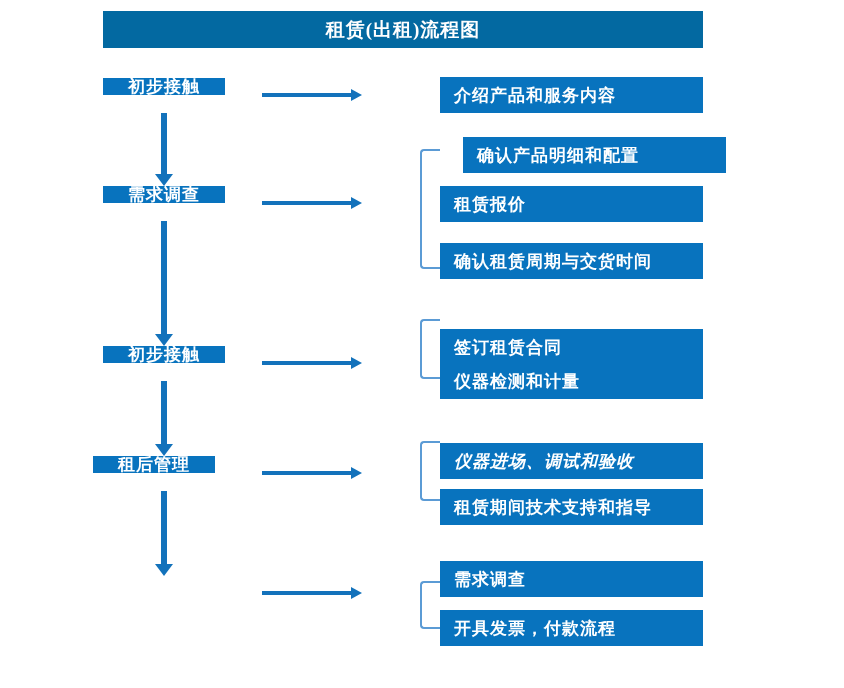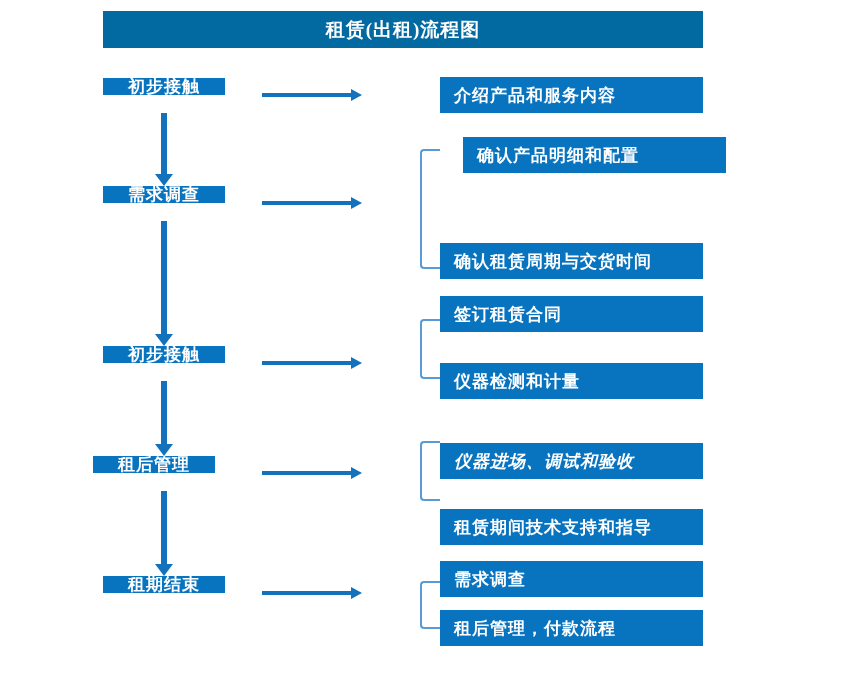--- a/index.html
+++ b/index.html
@@ -135,21 +135,20 @@
 <body>
 
 <div id="canvas">
 
   <div class="title-bar">租赁(出租)流程图</div>
 
   <div class="stage-box" style="left:103px; top:78px;">初步接触</div>
   <div class="stage-box" style="left:103px; top:186px;">需求调查</div>
   <div class="stage-box" style="left:103px; top:346px;">初步接触</div>
   <div class="stage-box" style="left:93px; top:456px;">租后管理</div>
-  <div class="stage-box" style="left:103px; top:576px;">租期结束</div>
 
   <div class="v-arrow" style="left:155px; top:113px; height:73px;">
     <div class="shaft" style="height:61px;"></div>
     <div class="head" style="top:61px;"></div>
   </div>
   <div class="v-arrow" style="left:155px; top:221px; height:125px;">
     <div class="shaft" style="height:113px;"></div>
     <div class="head" style="top:113px;"></div>
   </div>
   <div class="v-arrow" style="left:155px; top:381px; height:75px;">
@@ -182,21 +181,22 @@
     <div class="head" style="left:89px;"></div>
   </div>
 
   <div class="bracket" style="top:149px; height:120px;"></div>
   <div class="bracket" style="top:319px; height:60px;"></div>
   <div class="bracket" style="top:441px; height:60px;"></div>
   <div class="bracket" style="top:581px; height:48px;"></div>
 
   <div class="detail-box" style="top:77px;">介绍产品和服务内容</div>
   <div class="detail-box" style="top:137px;margin-left:23px;">确认产品明细和配置</div>
+  <div class="detail-box" style="top:186px;">租赁报价</div>
   <div class="detail-box" style="top:243px;">确认租赁周期与交货时间</div>
-  <div class="detail-box" style="top:296px;">签订租赁合同</div>
+  <div class="detail-box" style="top:329px;">签订租赁合同</div>
   <div class="detail-box" style="top:363px;">仪器检测和计量</div>
   <div class="detail-box" style="top:443px;font-style:italic;">仪器进场、调试和验收</div>
-  <div class="detail-box" style="top:489px;margin-top:20px;">租赁期间技术支持和指导</div>
+  <div class="detail-box" style="top:489px;">租赁期间技术支持和指导</div>
   <div class="detail-box" style="top:561px;">需求调查</div>
-  <div class="detail-box" style="top:610px;">租后管理，付款流程</div>
+  <div class="detail-box" style="top:610px;">开具发票，付款流程</div>
 
 </div>
 
 </body></html>

